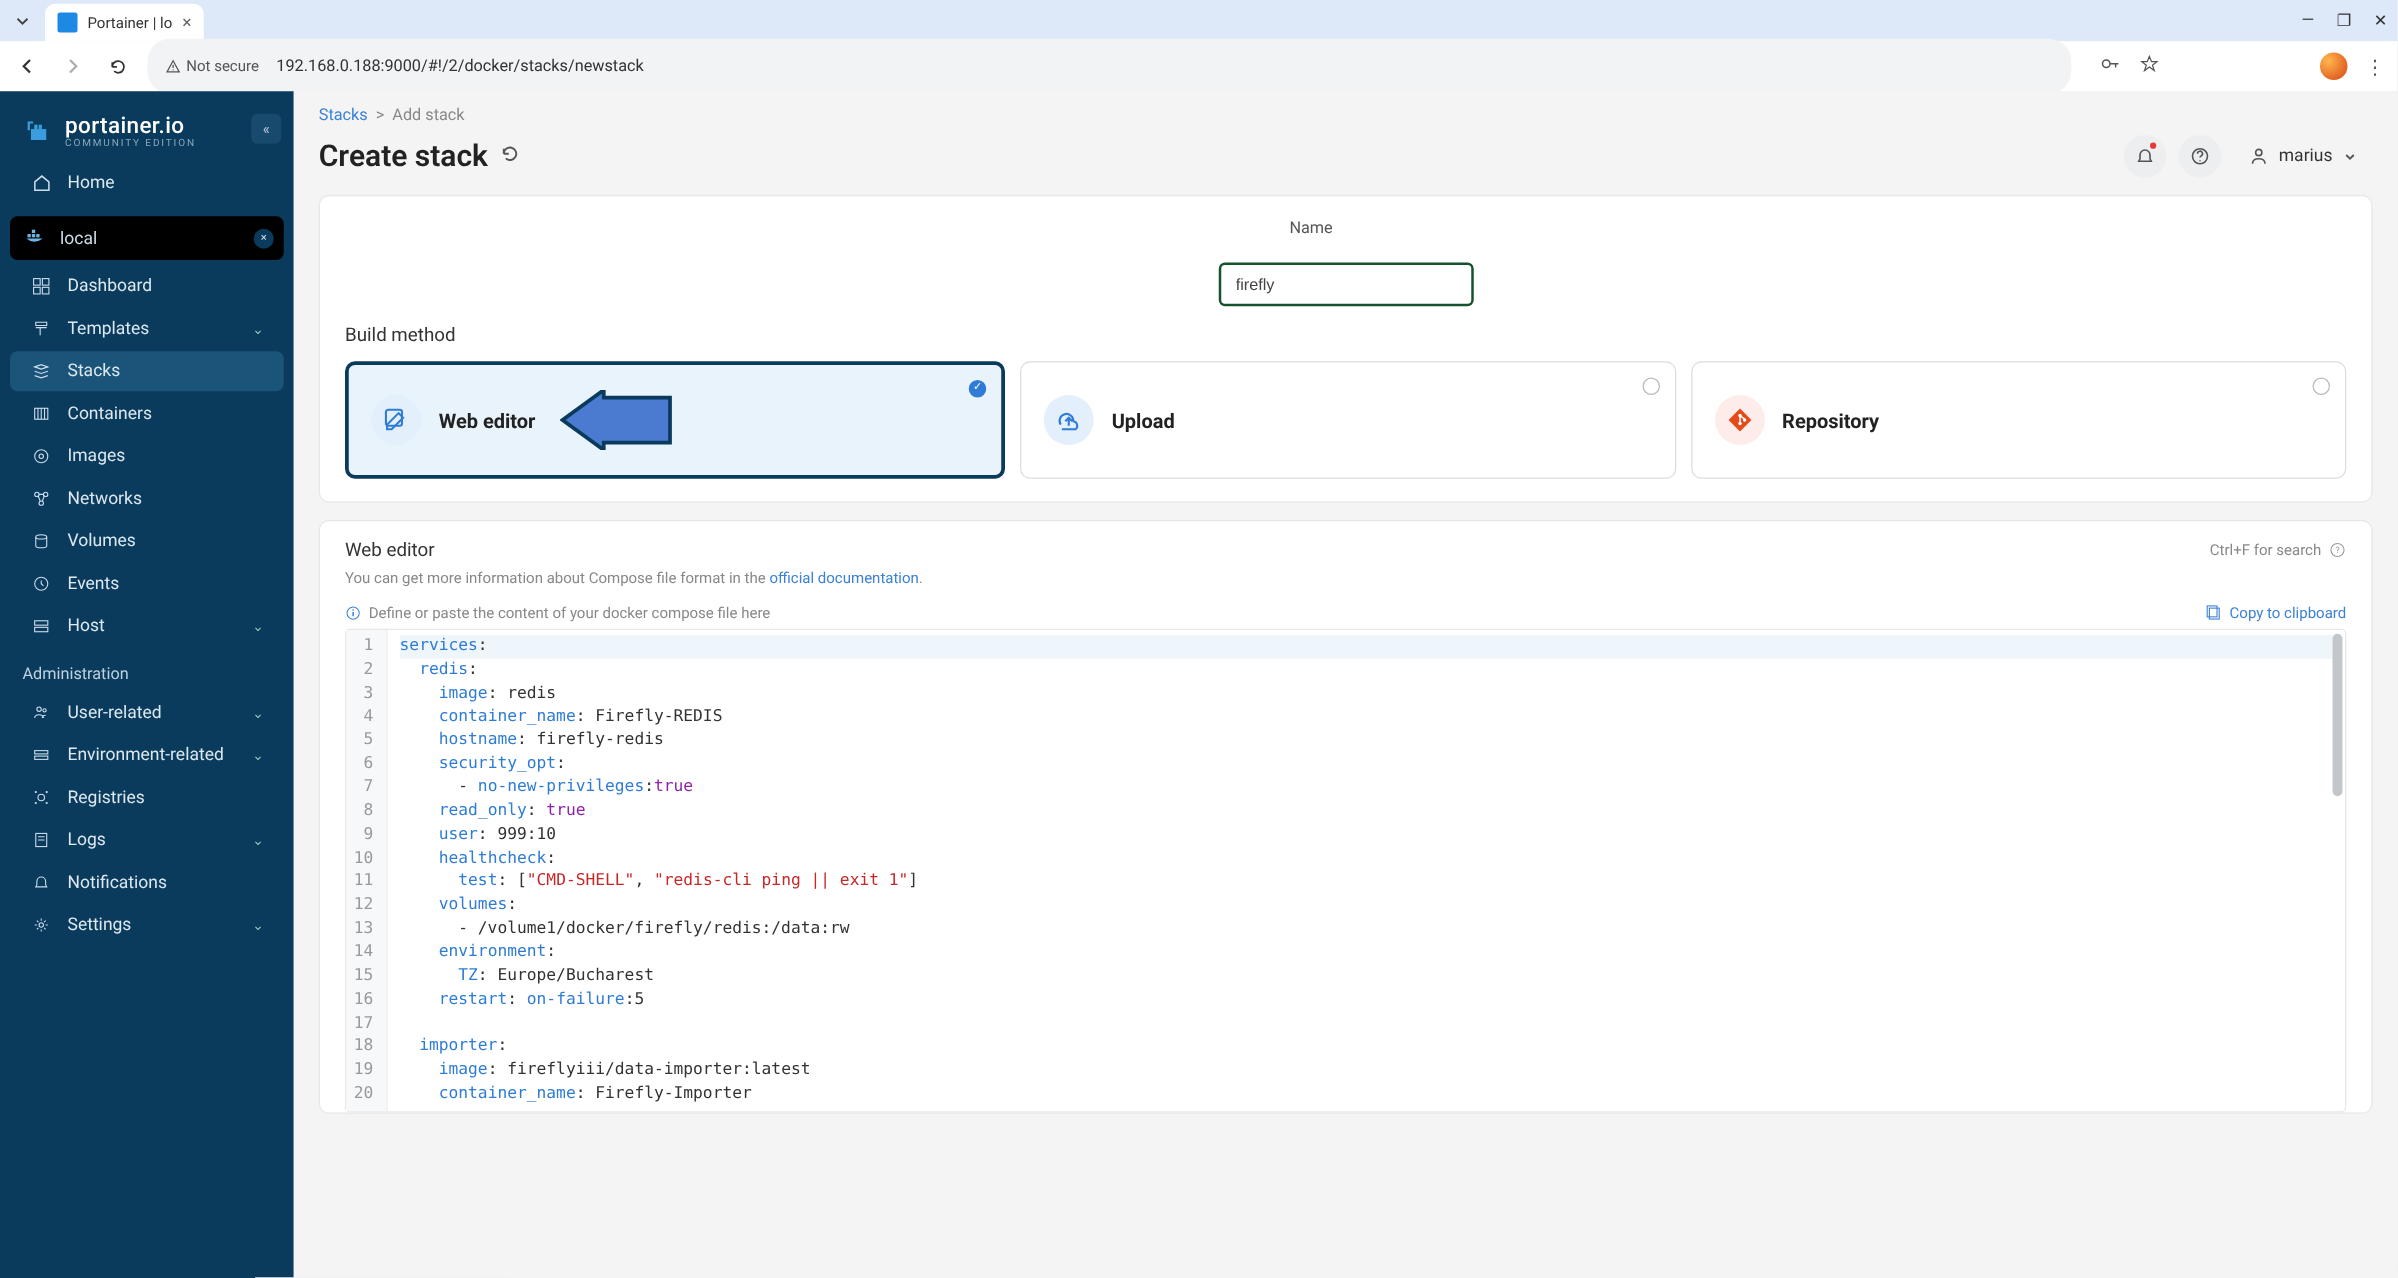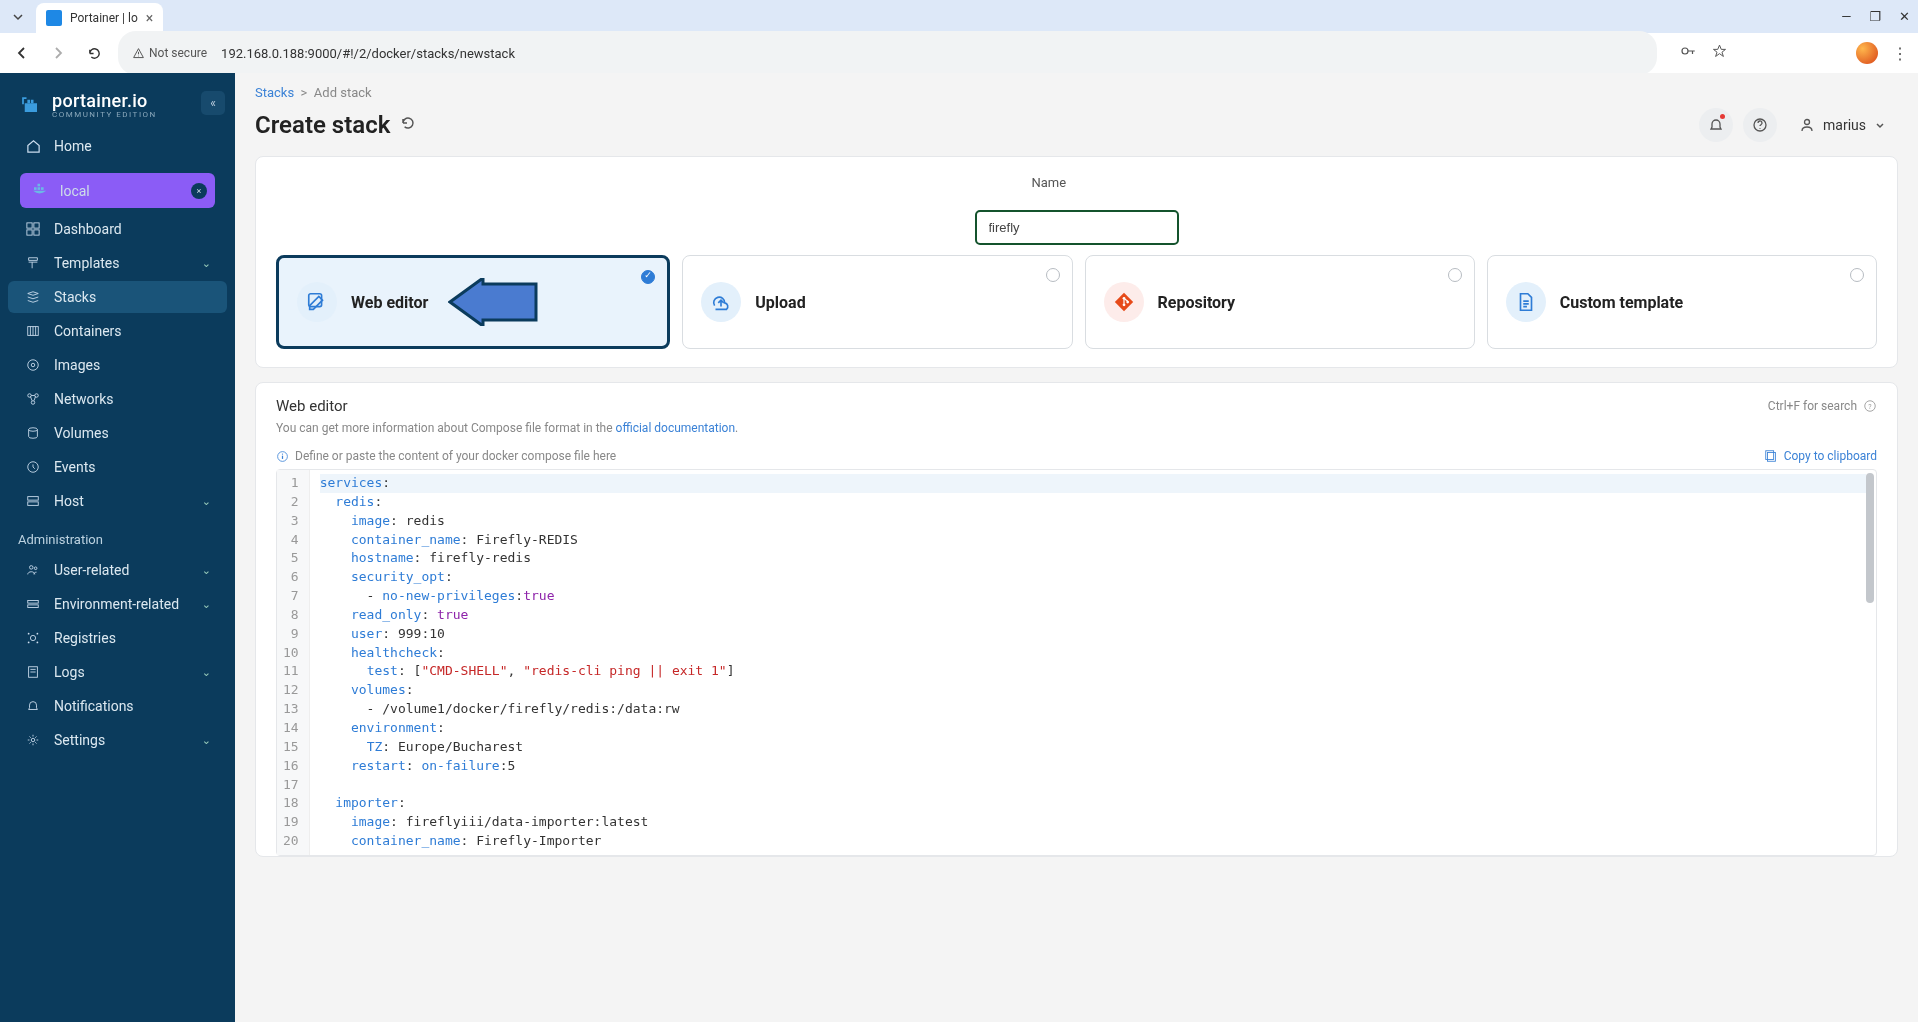--- a/index.html
+++ b/index.html
@@ -27,21 +27,21 @@
 .sidebar { width: 235px; background: #0b3b5c; color: #cddde8; display: flex; flex-direction: column; padding-top: 4px; }
 .brand { display: flex; align-items: center; gap: 8px; padding: 14px 16px 10px; position: relative; }
 .brand-logo { width: 28px; height: 28px; }
 .brand-text { font-size: 18px; font-weight: 500; color: #fff; letter-spacing: 0.3px; line-height: 1; }
 .brand-sub { font-size: 8px; letter-spacing: 1.5px; color: #8aa8bb; }
 .collapse-btn { position: absolute; right: 10px; top: 14px; width: 24px; height: 24px; background: #174a6d; border-radius: 5px; display: flex; align-items: center; justify-content: center; color: #bcd; font-size: 12px; }
 
 .sidebar-item { display: flex; align-items: center; gap: 12px; padding: 8px 16px; font-size: 14px; cursor: pointer; color: #dce8f0; border-radius: 6px; margin: 1px 8px; }
 .sidebar-item.active { background: #1a5479; }
 .sidebar-item .icon { width: 18px; display: flex; justify-content: center; }
-.env-pill { background: #8b5cf6; margin: 10px 20px 4px; border-radius: 6px; padding: 8px 12px; display: flex; align-items: center; gap: 10px; position: relative; }
+.env-pill { background: #000000; margin: 10px 8px 4px; border-radius: 6px; padding: 8px 12px; display: flex; align-items: center; gap: 10px; position: relative; }
 .env-pill .pill-close { position: absolute; right: 8px; width: 16px; height: 16px; background: #0b3b5c; border-radius: 50%; display: flex; align-items: center; justify-content: center; font-size: 9px; cursor: pointer; }
 .sidebar-section-label { padding: 14px 18px 6px; font-size: 13px; color: #bcd2e0; }
 .chev { margin-left: auto; font-size: 11px; color: #9cb; }
 
 
 .main { flex: 1; background: #f4f4f4; overflow-y: auto; }
 .breadcrumb { padding: 12px 20px 4px; font-size: 13px; color: #888; }
 .breadcrumb a { color: #3b82d6; text-decoration: none; }
 .page-title-row { display: flex; align-items: center; padding: 4px 20px 14px; }
 .page-title { font-size: 24px; font-weight: 600; color: #222; display: flex; align-items: center; gap: 10px; }
@@ -381,20 +381,21 @@
         </div>
       </div>
     </div>
 
     <div class="card">
       <div class="form-row">
         <div class="form-label">Name</div>
         <input class="form-input" value="firefly" style="">
       </div>
 
+      <div class="section-title">Build method</div>
       <div class="build-methods">
         <div class="method-card selected">
           <span class="radio-dot checked"></span>
           <div class="method-icon blue">
               <svg width="22" height="22" viewBox="0 0 24 24">
                 <path d="M4 20h4l10-10-4-4L4 16v4z" stroke="#2e7cd6" stroke-width="1.8" fill="none"></path>
                 <rect x="3" y="3" width="14" height="14" stroke="#2e7cd6" stroke-width="1.8" fill="none" rx="2"></rect>
               </svg>
             </div>
           <div class="method-title">Web editor</div>
@@ -417,30 +418,20 @@
           <div class="method-icon orange">
               <svg width="22" height="22" viewBox="0 0 24 24">
                 <path d="M12 2l10 10-10 10L2 12z" fill="#e64a19"></path>
                 <circle cx="12" cy="8" r="1.5" fill="#fff"></circle>
                 <circle cx="12" cy="15" r="1.5" fill="#fff"></circle>
                 <circle cx="16" cy="12" r="1.5" fill="#fff"></circle>
                 <path d="M12 9v5M13 9l3 2" stroke="#fff" stroke-width="1.3"></path>
               </svg>
             </div>
           <div class="method-title">Repository</div>
-        </div>
-        <div class="method-card">
-          <span class="radio-dot"></span>
-          <div class="method-icon blue">
-              <svg width="22" height="22" viewBox="0 0 24 24">
-                <path d="M6 3h8l4 4v14H6z" stroke="#2e7cd6" stroke-width="1.8" fill="none"></path>
-                <path d="M9 11h6M9 14h6M9 17h4" stroke="#2e7cd6" stroke-width="1.8"></path>
-              </svg>
-            </div>
-          <div class="method-title">Custom template</div>
         </div>
       </div>
     </div>
 
     <div class="editor-section">
       <div class="editor-header">
         <div class="editor-header-title">Web editor</div>
         <div class="editor-header-hint">
           <span>Ctrl+F for search</span>
           <svg width="14" height="14" viewBox="0 0 16 16">

